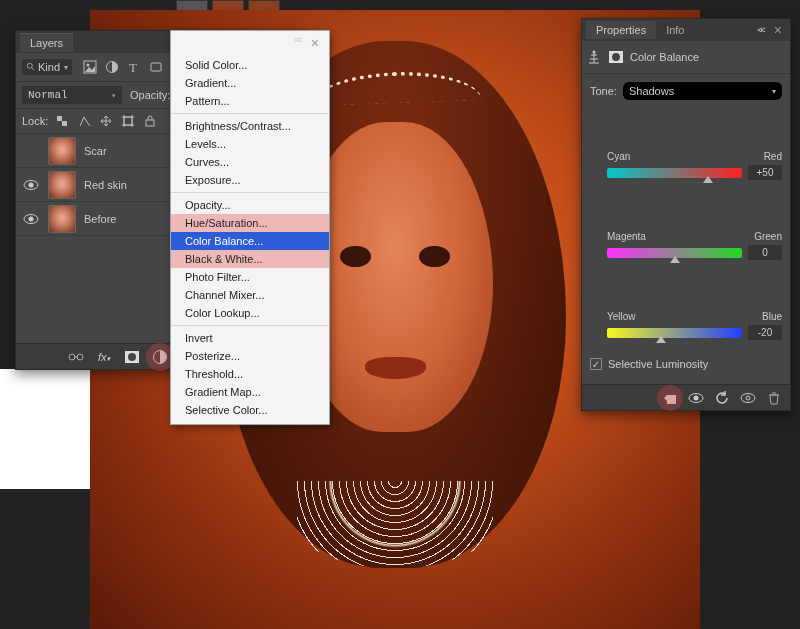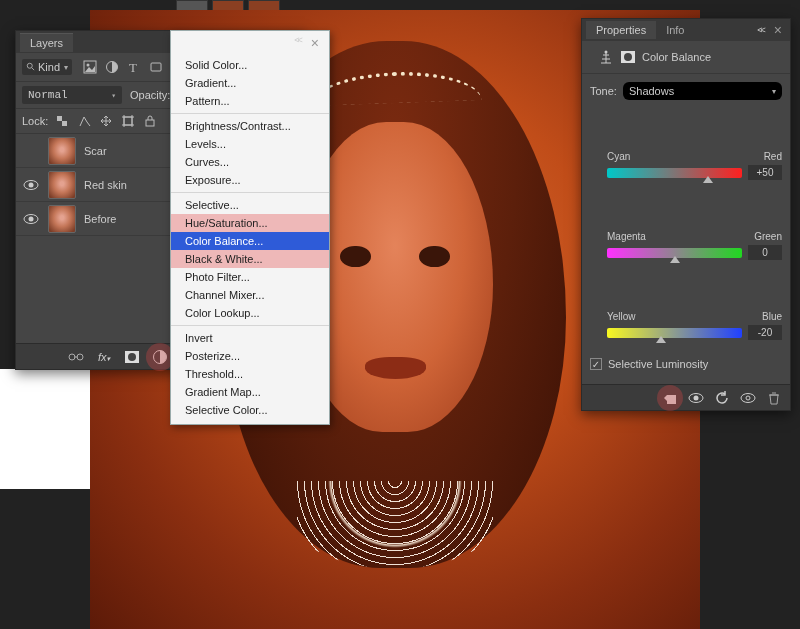--- a/index.html
+++ b/index.html
@@ -131,21 +131,21 @@
     box-shadow:0 4px 12px rgba(0,0,0,.5);
   }
   .props-head {
     display:flex; align-items:center; height:22px; background:#383838; padding:0 4px;
   }
   .props-head .ptab { padding:3px 10px; background:#454545; }
   .props-head .ptab.inactive { background:transparent; color:#aaa; }
   .props-head .rhs { margin-left:auto; display:flex; gap:6px; align-items:center;}
   .dbl-chevron { font-size:9px; letter-spacing:-2px; color:#ccc; }
 
-  .adj-head { display:flex; align-items:center; gap:6px; padding:8px 16px; border-bottom:1px solid #383838;}
+  .adj-head { display:flex; align-items:center; gap:6px; padding:8px 4px; border-bottom:1px solid #383838;}
   .adj-head .ic { width:16px; height:16px; display:flex; align-items:center; justify-content:center;}
   .tone-row { display:flex; align-items:center; gap:6px; padding:8px;}
   .tone-select { flex:1; background:#000000; padding:3px 6px; display:flex; justify-content:space-between; align-items:center; border-radius:6px;}
 
   .slider-block { padding:4px 8px 8px 25px;margin-top:39px; }
   .slider-labels { display:flex; justify-content:space-between; font-size:10px; color:#ccc; margin-bottom:3px;}
   .slider-row { display:flex; align-items:center; gap:6px;}
   .slider-track {
     flex:1; height:10px; border-radius:2px; position:relative;
   }
@@ -386,21 +386,21 @@
         <div class="mi">Gradient...</div>
         <div class="mi">Pattern...</div>
       </div>
       <div class="grp">
         <div class="mi">Brightness/Contrast...</div>
         <div class="mi">Levels...</div>
         <div class="mi">Curves...</div>
         <div class="mi">Exposure...</div>
       </div>
       <div class="grp">
-        <div class="mi">Selective...</div>
+        <div class="mi">Opacity...</div>
         <div class="mi hl1">Hue/Saturation...</div>
         <div class="mi sel">Color Balance...</div>
         <div class="mi hl1">Black &amp; White...</div>
         <div class="mi">Photo Filter...</div>
         <div class="mi">Channel Mixer...</div>
         <div class="mi">Color Lookup...</div>
       </div>
       <div class="grp">
         <div class="mi">Invert</div>
         <div class="mi">Posterize...</div>

